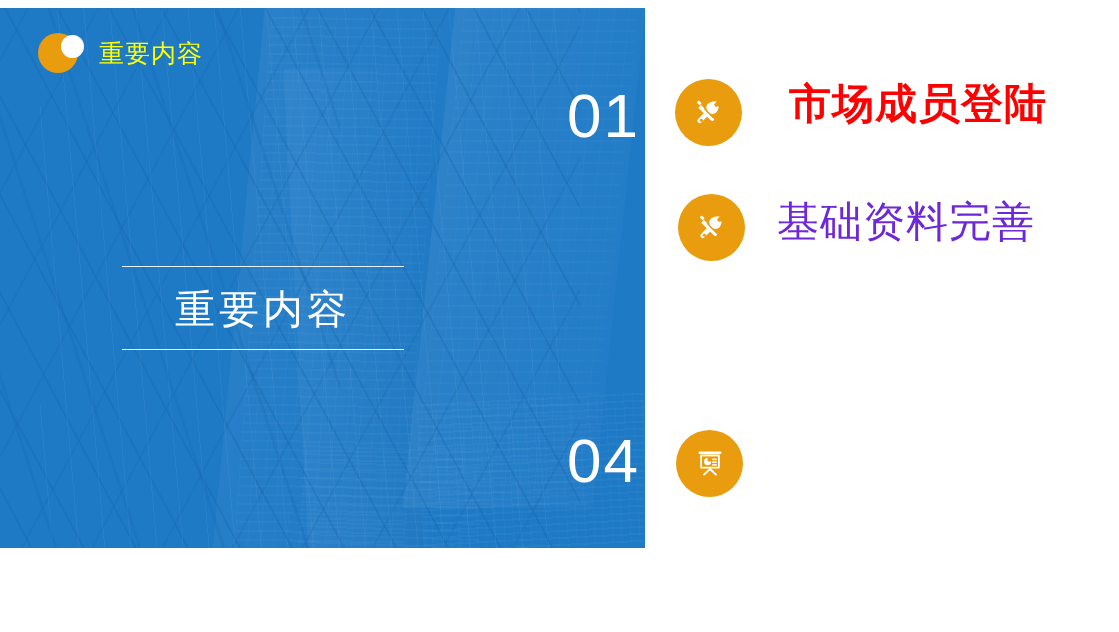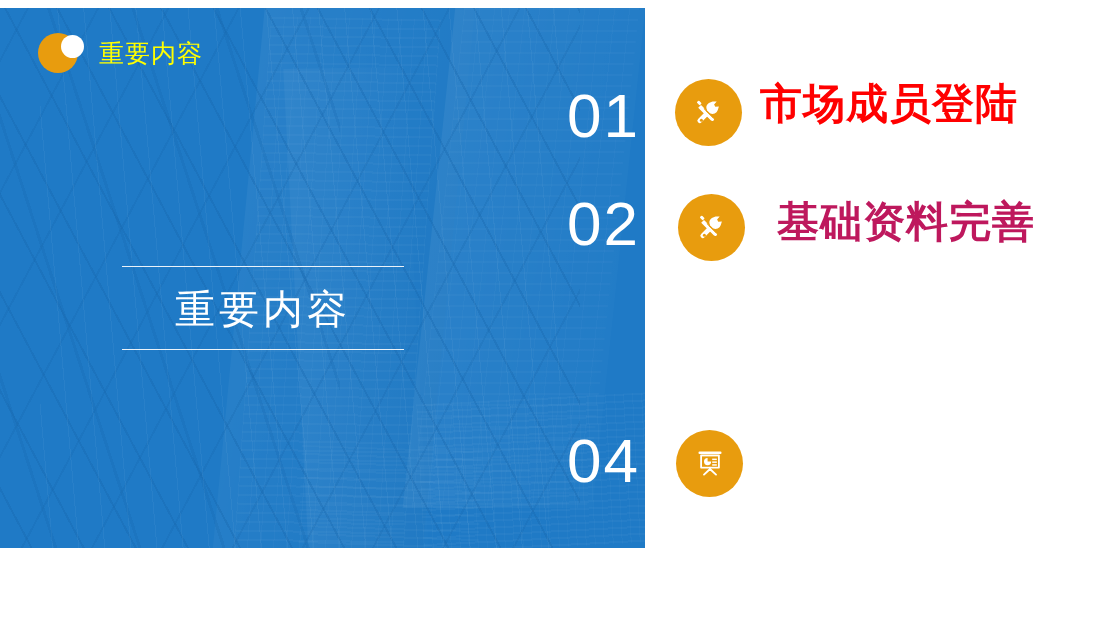--- a/index.html
+++ b/index.html
@@ -121,21 +121,21 @@
   }
   .icon-circle{
     position:absolute;width:67px;height:67px;border-radius:50%;
     background:#e89c0e;display:flex;align-items:center;justify-content:center;
   }
   .icon-circle svg{display:block;}
   .label{
     position:absolute;font-size:42px;line-height:1;white-space:nowrap;
   }
   .label.active{color:#ff0000;font-weight:bold;letter-spacing:1px;}
-  .label.muted{color:#be185d;font-weight:bold;letter-spacing:1px;}
+  .label.muted{color:#6d28d9;font-weight:normal;letter-spacing:1px;}
 </style>
 </head>
 <body>
 
 <div class="slide">
 
   <div class="left-panel">
     <div class="tower"></div>
     <div class="tower2"></div>
     <div class="tower-glass"></div>
@@ -171,25 +171,24 @@
           <g fill="#ffffff">
             <path d="M20.5 5.5 l4.2 0 -2.6 3.0 1.2 2.3 3.6 -0.4 -1.2 3.9 a5.6 5.6 0 0 1 -7.4 3.2 l-8.8 8.8 a2.4 2.4 0 0 1 -3.4 -3.4 l8.9 -8.9 a5.6 5.6 0 0 1 1.9 -7.0 z"></path>
             <circle cx="9.4" cy="24.2" r="1.5" fill="#e89c0e"></circle>
             <rect x="5.0" y="5.4" width="4.4" height="3.0" rx="1" transform="rotate(45 7.2 6.9)"></rect>
             <path d="M9.0 9.0 l12.8 12.8 a2.0 2.0 0 0 1 -2.8 2.8 L6.2 11.8 z"></path>
             <path d="M12.0 12.3 l9.6 9.6" stroke="#e89c0e" stroke-width="1.1" fill="none"></path>
             <path d="M14.0 14.3 l9.6 9.6" stroke="#e89c0e" stroke-width="1.1" fill="none"></path>
           </g>
         </svg>
       </div>
-      <div class="label active" style="left:712px;top:23px;">市场成员登陆</div>
+      <div class="label active" style="left:741px;top:23px;">市场成员登陆</div>
     </div>
 
     <div class="row" style="top:167px;">
-      <div class="num" style="left:519px;top:26px;">02</div>
       <div class="icon-circle" style="left:630px;top:27px;">
         <svg width="34" height="34" viewBox="0 0 34 34" aria-hidden="true">
           <g fill="#ffffff">
             <path d="M20.5 5.5 l4.2 0 -2.6 3.0 1.2 2.3 3.6 -0.4 -1.2 3.9 a5.6 5.6 0 0 1 -7.4 3.2 l-8.8 8.8 a2.4 2.4 0 0 1 -3.4 -3.4 l8.9 -8.9 a5.6 5.6 0 0 1 1.9 -7.0 z"></path>
             <circle cx="9.4" cy="24.2" r="1.5" fill="#e89c0e"></circle>
             <rect x="5.0" y="5.4" width="4.4" height="3.0" rx="1" transform="rotate(45 7.2 6.9)"></rect>
             <path d="M9.0 9.0 l12.8 12.8 a2.0 2.0 0 0 1 -2.8 2.8 L6.2 11.8 z"></path>
             <path d="M12.0 12.3 l9.6 9.6" stroke="#e89c0e" stroke-width="1.1" fill="none"></path>
             <path d="M14.0 14.3 l9.6 9.6" stroke="#e89c0e" stroke-width="1.1" fill="none"></path>
           </g>

